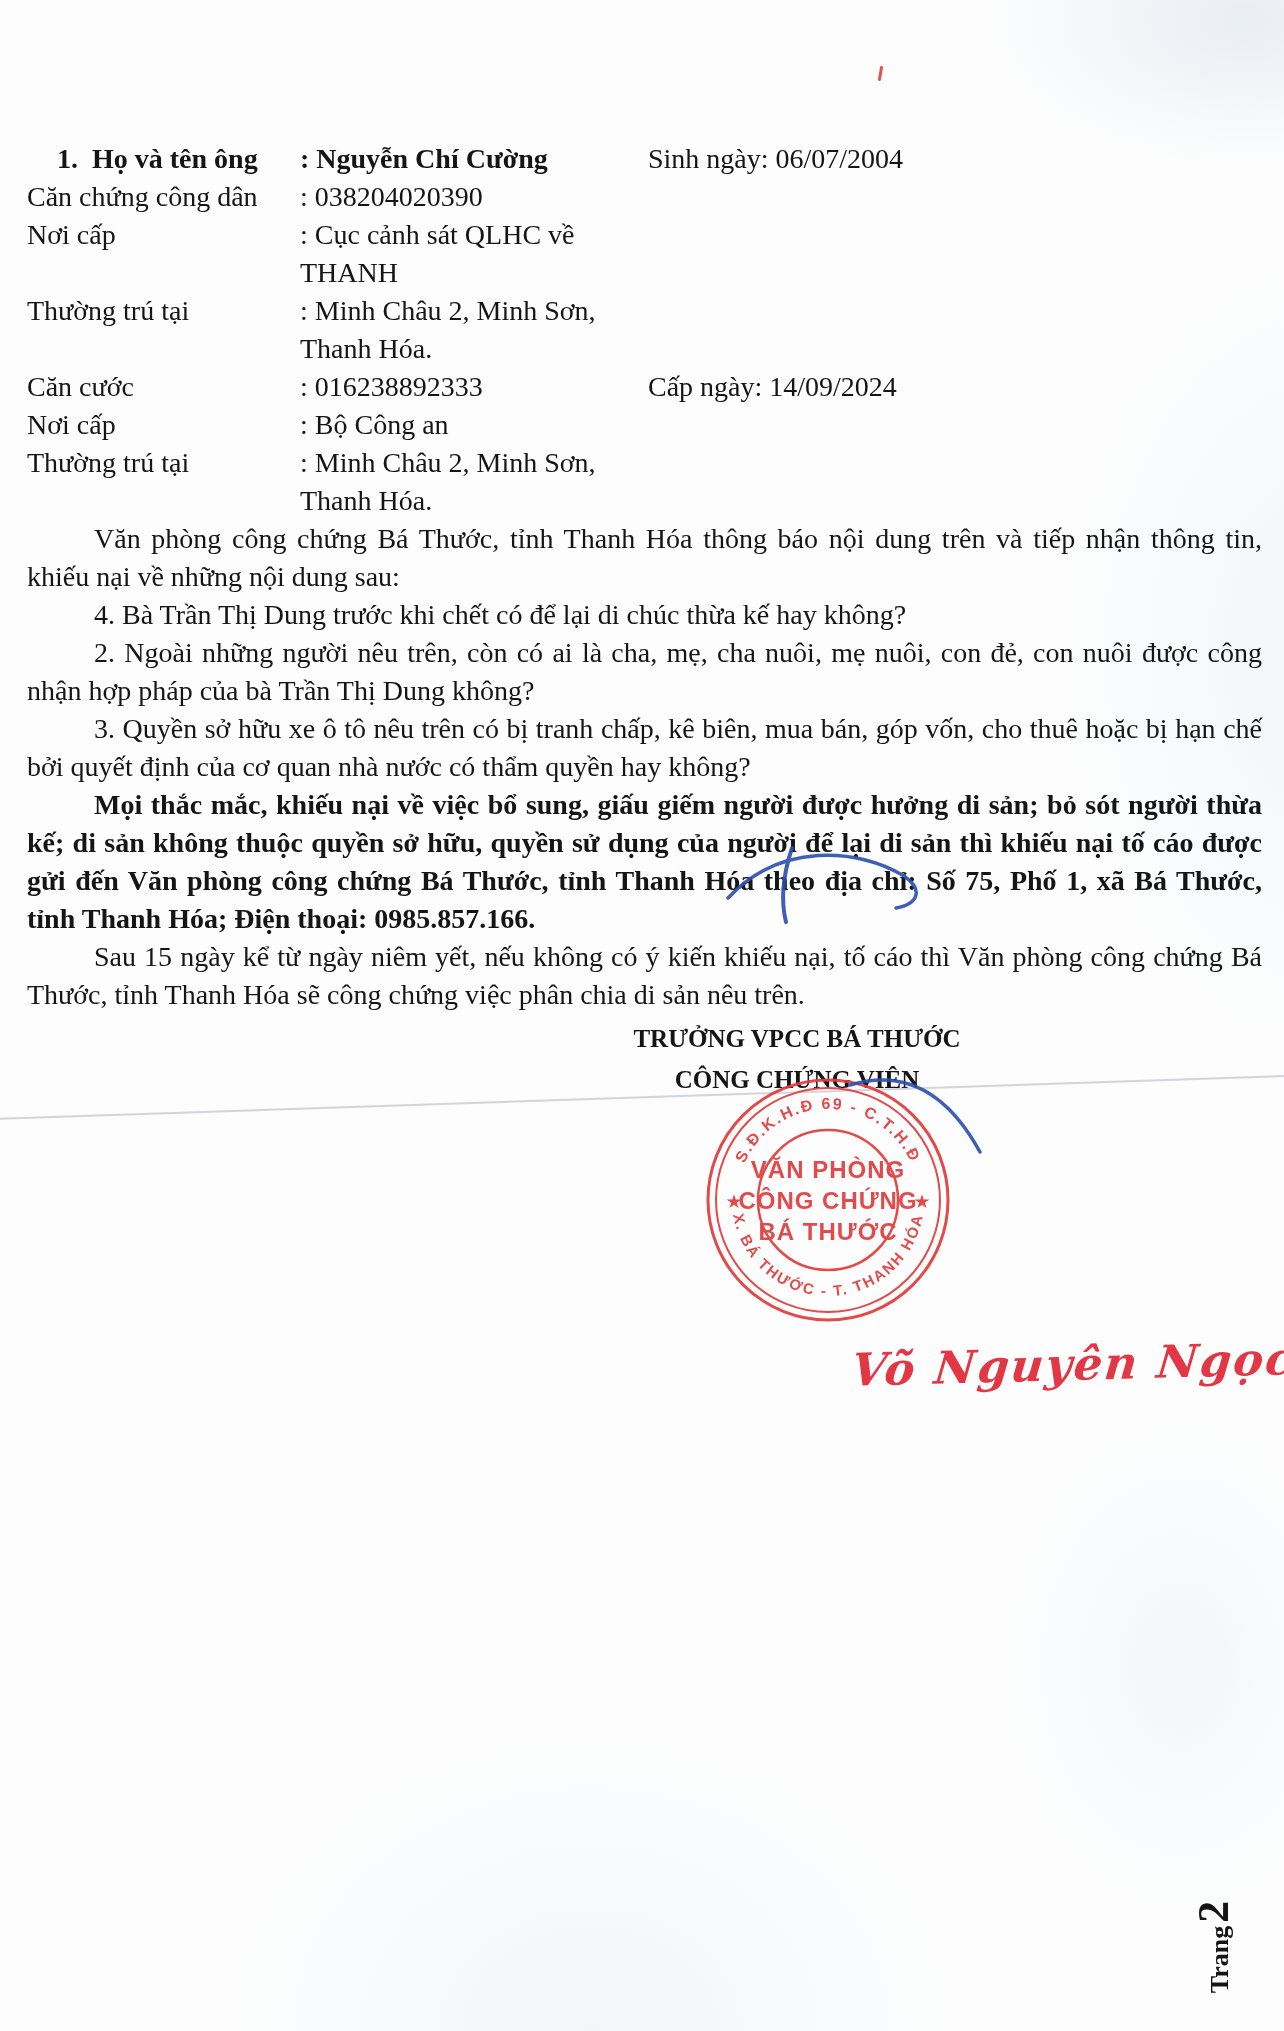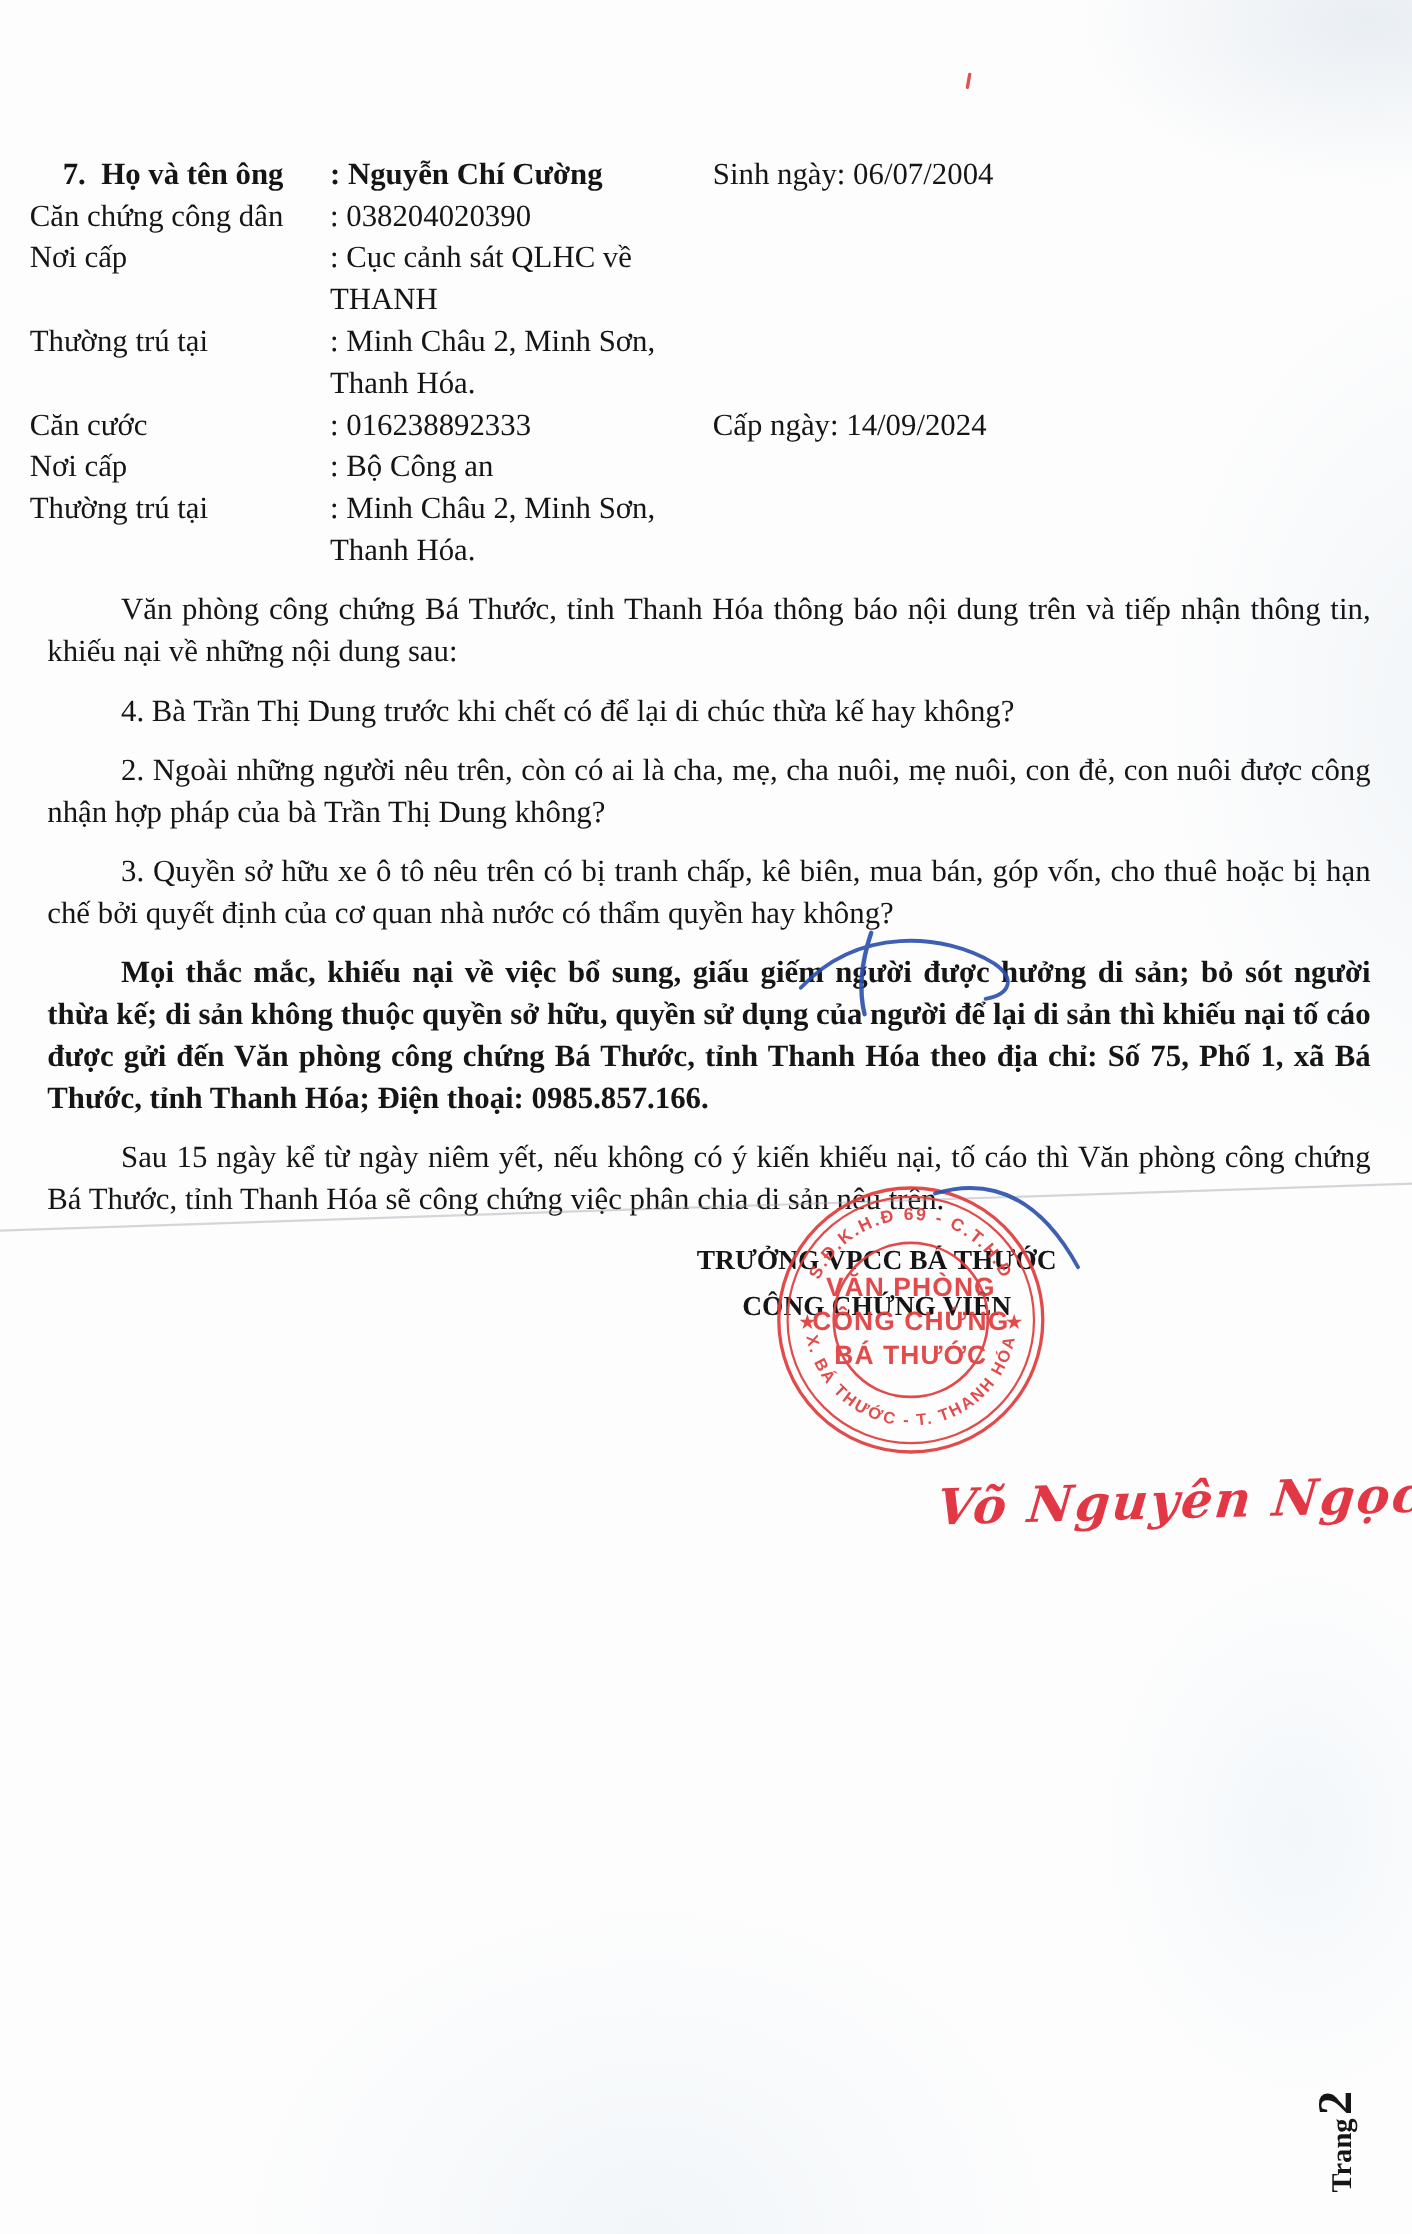--- a/index.html
+++ b/index.html
@@ -19,21 +19,21 @@
   }
   .doc-body{
     position:absolute;left:27px;top:140px;width:1235px;
     font-size:28px;line-height:38px;
   }
   .info-table{display:block;}
   .info-row{display:grid;grid-template-columns:273px 348px 1fr;}
   .cell{white-space:pre-wrap;overflow:visible;}
   .cell.num{padding-left:30px;}
   .b{font-weight:bold;}
-  .para{margin:16px;text-align:justify;text-indent:67px;}
+  .para{margin:0;text-align:justify;text-indent:67px;}
   .sig-head{
     margin:4px 255px 0 auto;width:420px;text-align:center;
     font-weight:bold;font-size:25px;line-height:41px;white-space:nowrap;
   }
   .crease{
     position:absolute;left:-10px;top:1118px;width:1320px;height:2px;
     background:rgba(158,167,175,0.45);
     transform:rotate(-1.9deg);transform-origin:left center;
   }
   .stamp-svg{position:absolute;left:704px;top:1076px;opacity:0.93;}
@@ -63,21 +63,21 @@
 <body>
 
 <div class="page">
 
   <div class="red-tick"></div>
 
   <div class="doc-body">
 
     <div class="info-table">
       <div class="info-row">
-        <div class="cell num b">7.  Họ và tên ông</div>
+        <div class="cell num b">1.  Họ và tên ông</div>
         <div class="cell b">: Nguyễn Chí Cường</div>
         <div class="cell">Sinh ngày: 06/07/2004</div>
       </div>
       <div class="info-row">
         <div class="cell">Căn chứng công dân</div>
         <div class="cell">: 038204020390</div>
       </div>
       <div class="info-row">
         <div class="cell">Nơi cấp</div>
         <div class="cell">: Cục cảnh sát QLHC về THANH</div>

